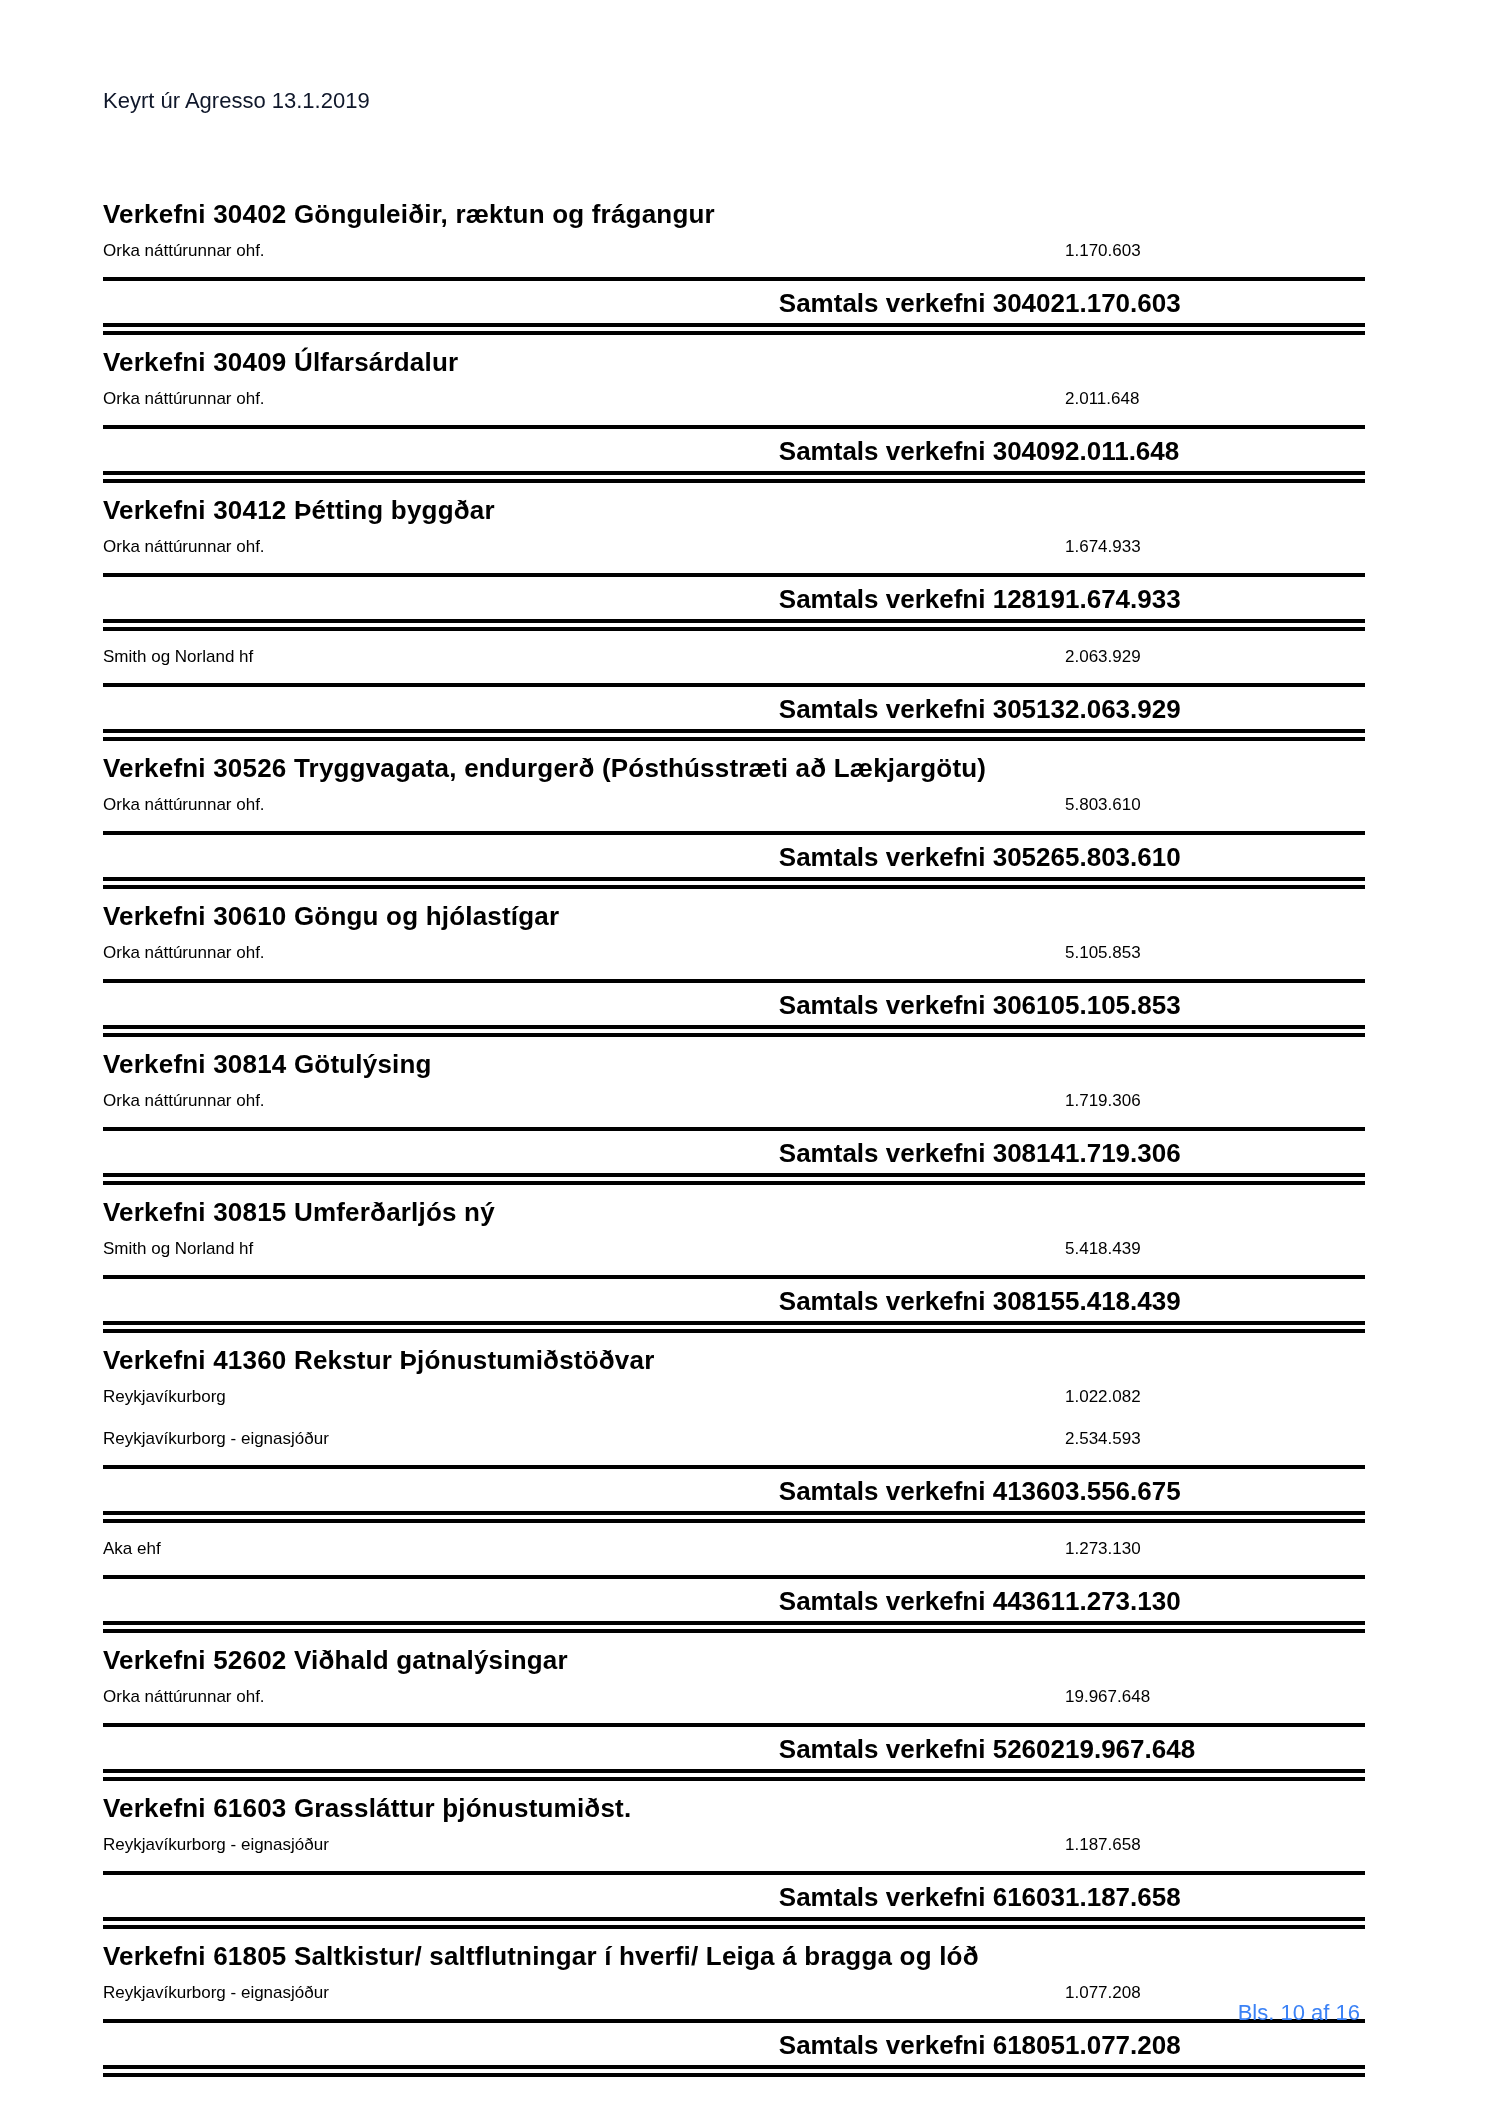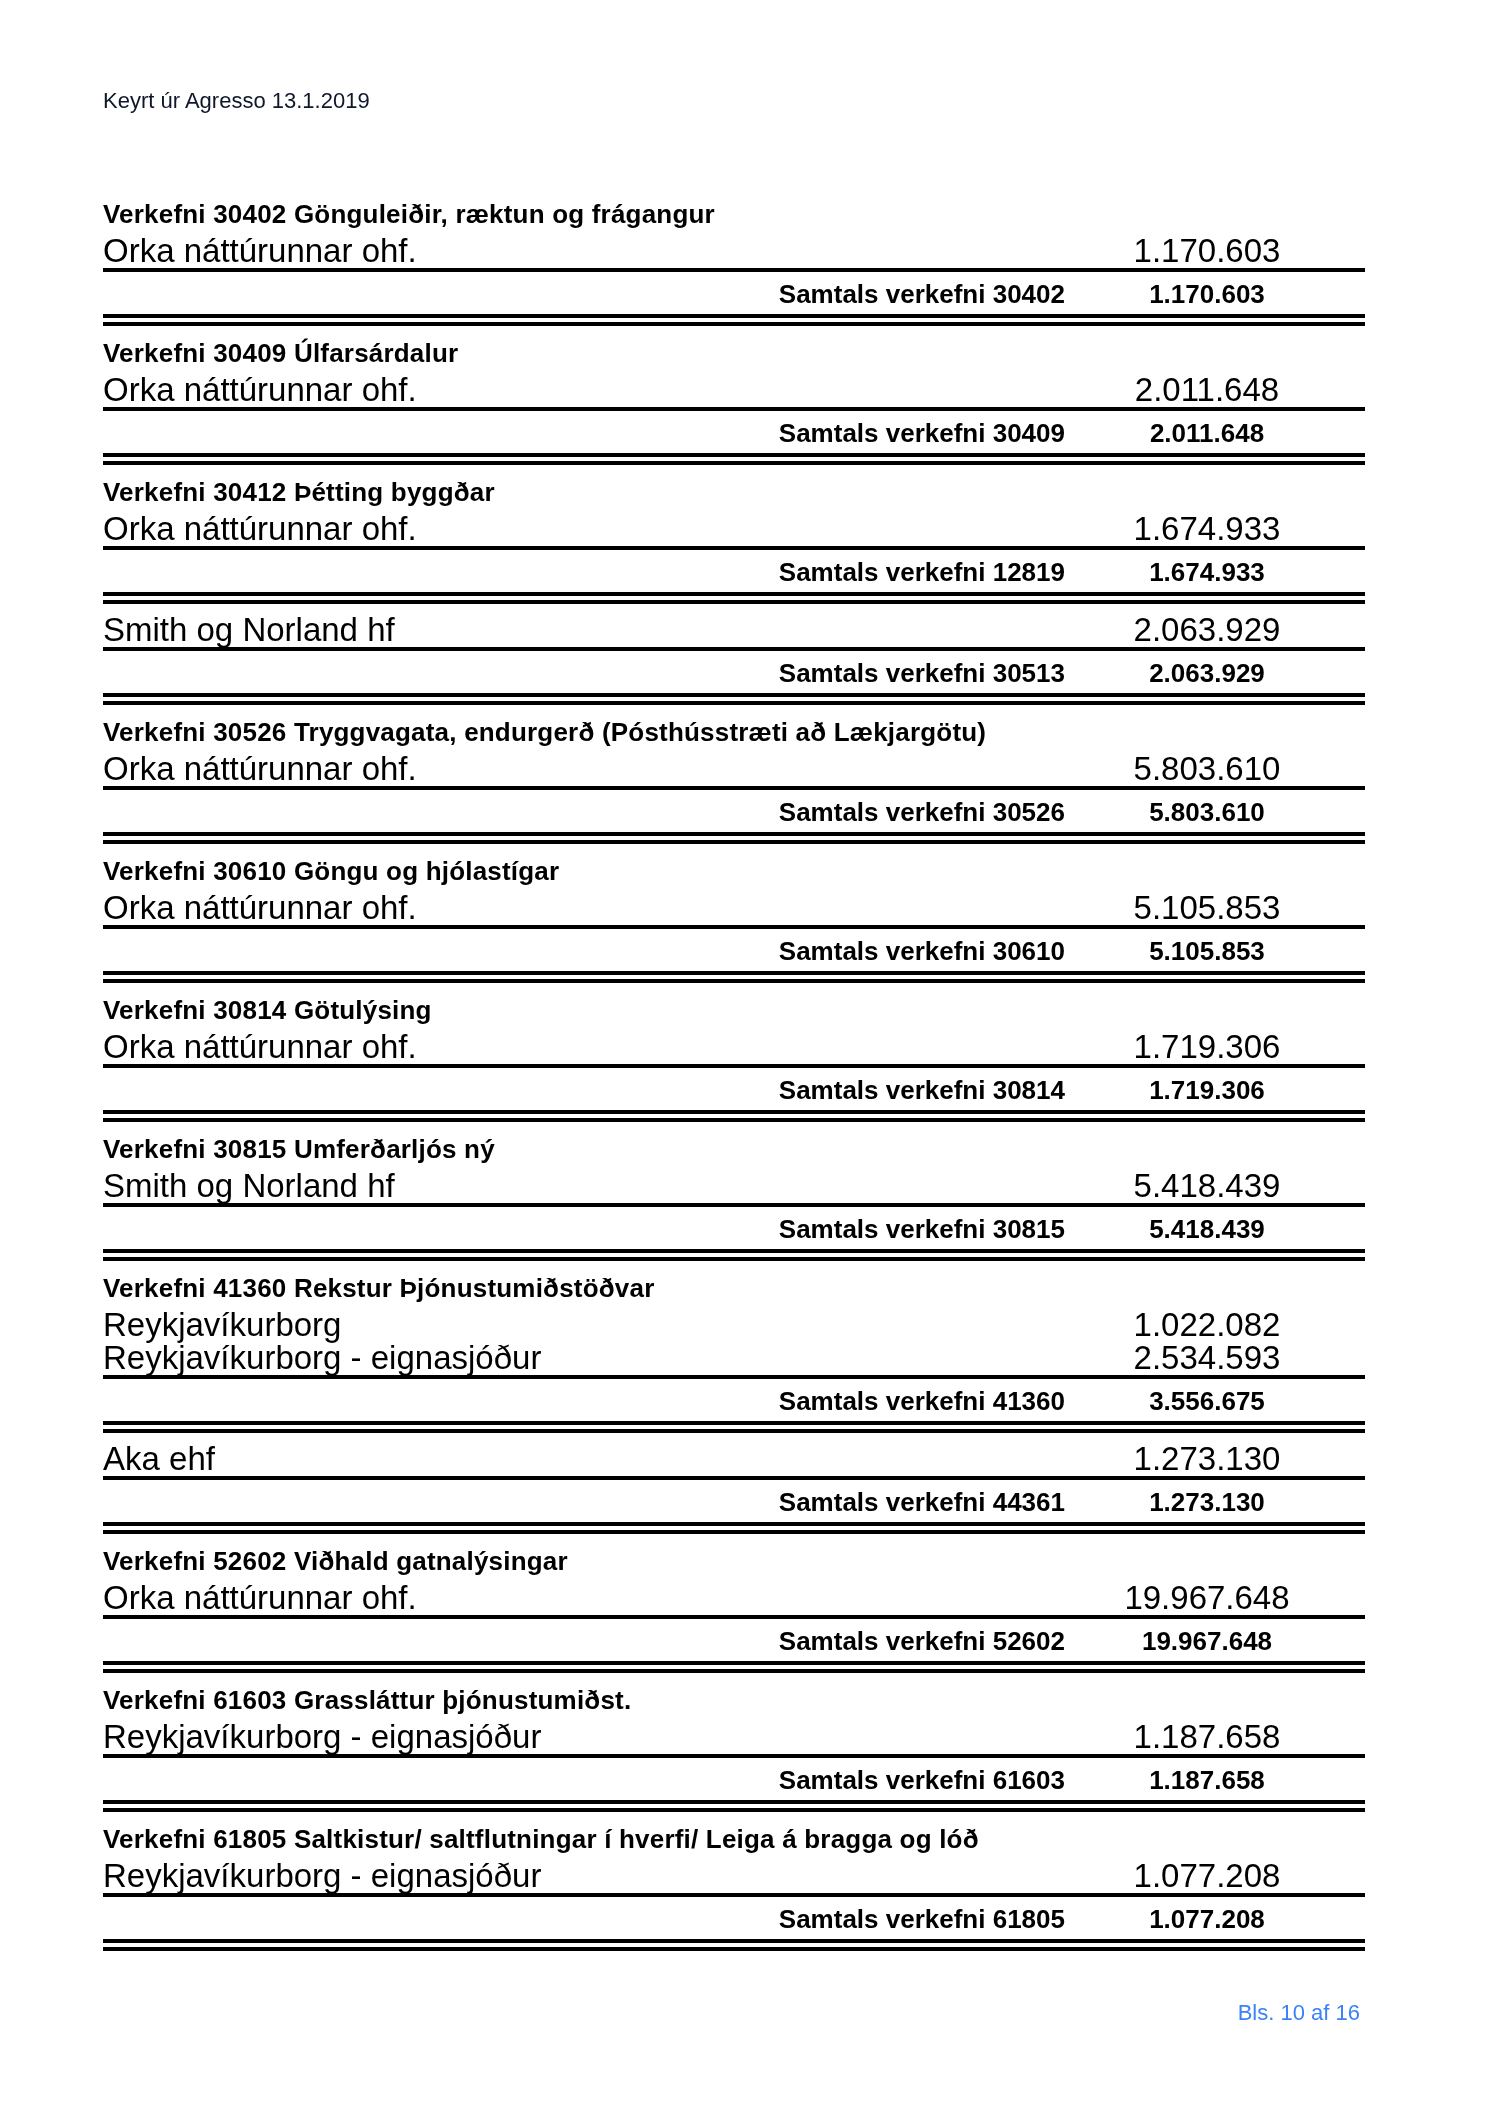--- a/index.html
+++ b/index.html
@@ -38,27 +38,27 @@
     margin: 0 0 4px 0;
     font-size: 26px;
     line-height: 34px;
     font-weight: bold;
     letter-spacing: 0.2px;
   }
   .vendor-row {
     display: flex;
     justify-content: space-between;
     align-items: baseline;
-    font-size: 33px;
+    font-size: 17px;
     line-height: 31px;
-    padding-bottom: 2px;
+    padding-bottom: 11px;
   }
   .amount-col {
     width: 300px;
-    text-align: center;
+    text-align: left;
     padding-right: 16px;
     box-sizing: border-box;
     white-space: nowrap;
   }
   .thick-line {
     border-top: 4px solid #000000;
     height: 0;
   }
   .total-row {
     display: flex;

